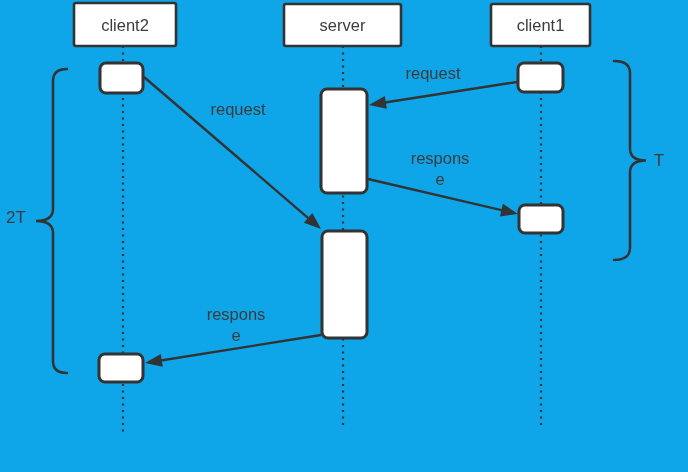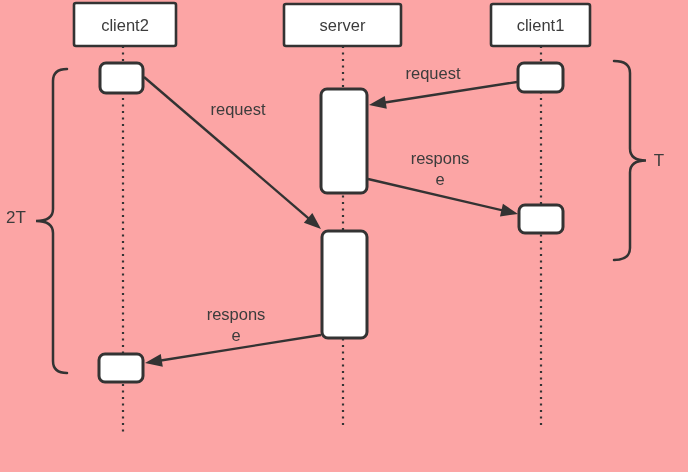--- a/index.html
+++ b/index.html
@@ -5,21 +5,21 @@
   html, body {
     margin: 0;
     padding: 0;
     background: #ffffff;
     font-family: "Liberation Sans", "DejaVu Sans", sans-serif;
   }
   .stage {
     position: relative;
     width: 688px;
     height: 472px;
-    background: #fca5a5;
+    background: #0ea5e9;
     overflow: hidden;
   }
   svg { display: block; }
   text {
     font-family: "Liberation Sans", "DejaVu Sans", sans-serif;
   }
 </style>
 </head>
 <body>
 

